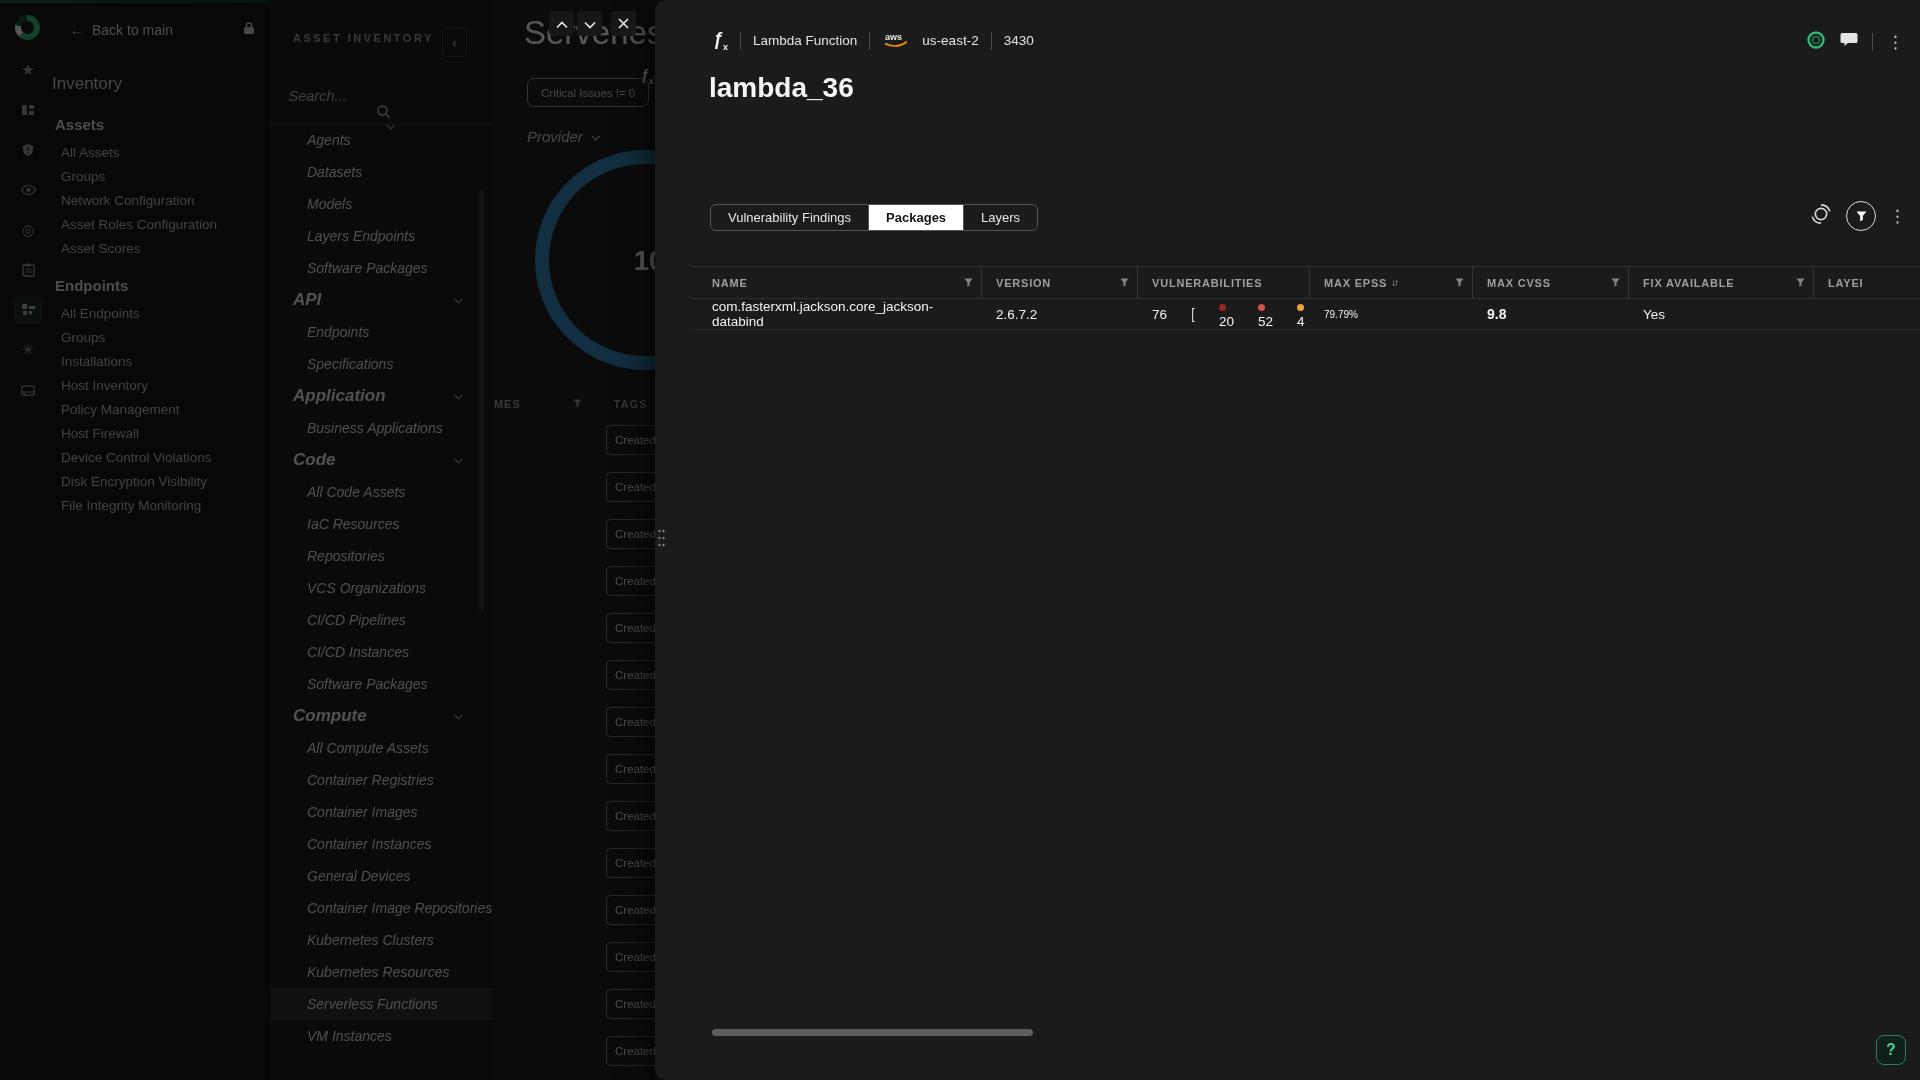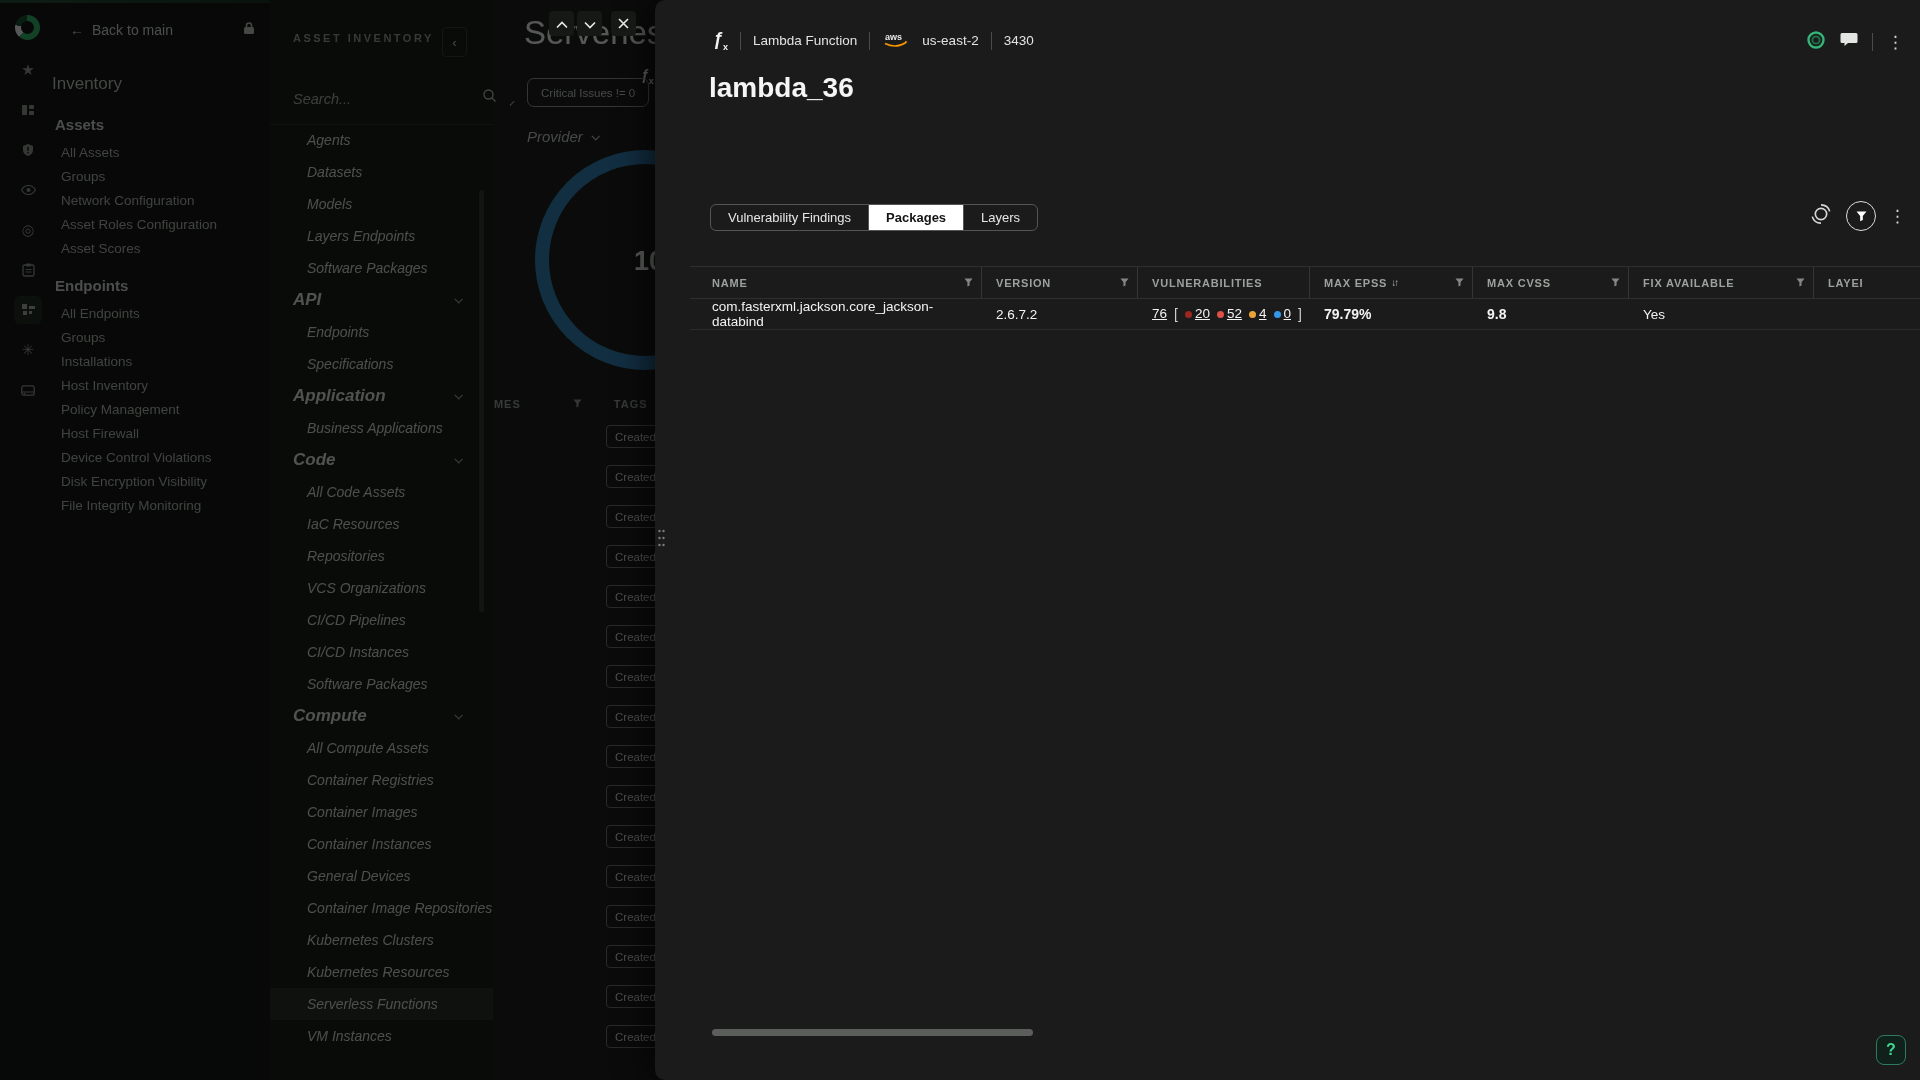--- a/index.html
+++ b/index.html
@@ -21,21 +21,21 @@
   .menu { position:absolute; left:52px; top:74px; width:200px; color:#a8adaa; }
   .menu-title { font-size:17px; color:#b2b7b3; margin-bottom:22px; }
   .menu-section { font-size:15px; font-weight:bold; color:#c2c7c3; margin:16px 0 8px 3px; }
   .menu-item { font-size:13.5px; line-height:24px; padding-left:9px; color:#a5aaa6; cursor:pointer; }
   .bottom-rail { position:absolute; left:10px; bottom:0; width:36px; }
 
   
   .inv-sidebar { position:absolute; left:270px; top:0; width:223px; height:1080px; background:#121412; z-index:4; }
   .inv-title { position:absolute; left:23px; top:32px; font-size:11px; font-weight:bold; letter-spacing:2.5px; color:#8b908c; }
   .collapse-btn { position:absolute; right:26px; top:27px; width:25px; height:30px; border:1px solid #2e302e; border-radius:4px; color:#b9beba; font-size:13px; display:flex; align-items:center; justify-content:center; cursor:pointer; }
-  .search-row { position:absolute; left:23px; top:88px; right:20px; display:flex; align-items:flex-end; }
+  .search-row { position:absolute; left:23px; top:88px; right:20px; display:flex; align-items:center;flex-direction:column; }
   .search-input { flex:1; background:transparent; border:none; outline:none; color:#c9cec9; font-size:14.5px; font-style:italic; }
   .search-input::placeholder { color:#9aa09c; }
   .search-row .chev { margin-left:14px; color:#9aa09c; }
   .inv-divider { position:absolute; left:0; right:0; top:124px; height:1px; background:#242624; }
   .inv-list { position:absolute; left:0; right:0; top:124px; }
   .inv-item, .inv-group { height:32px; line-height:32px; font-size:14px; font-style:italic; color:#c6cbc6; padding-left:37px; cursor:pointer; position:relative; white-space:nowrap; }
   .inv-group { padding-left:23px; font-weight:bold; color:#cfd4cf; font-size:17px; }
   .inv-group .chev { position:absolute; right:32px; top:13px; color:#9aa09c; }
   .inv-item.active { background:rgba(255,255,255,0.07); }
   .inv-scrollbar { position:absolute; right:9px; top:190px; width:5px; height:422px; border-radius:3px; background:#2c2e2c; }
@@ -47,21 +47,21 @@
   .page-title { position:absolute; left:31px; top:14px; font-size:33px; color:#dfe3e0; }
   .fx-small { position:absolute; left:148px; top:68px; }
   .filter-chip { position:absolute; left:34px; top:78px; height:29px; border:1.4px solid #838885; border-radius:7px; display:flex; align-items:center; padding:0 13px; font-size:11.5px; color:#b7bcb8; }
   .provider-row { position:absolute; left:34px; top:128px; font-size:15px; font-style:italic; color:#b7bcb8; display:flex; align-items:center; gap:9px; }
   .donut { position:absolute; left:42px; top:150px; width:220px; height:220px; border:14px solid #2a72a8; border-radius:50%; }
   .donut-num { position:absolute; left:141px; top:246px; font-size:27px; font-weight:bold; color:#eceeec; }
   .bg-thead { position:absolute; left:-8px; top:398px; display:flex; align-items:center; font-size:11px; font-weight:bold; letter-spacing:1px; color:#8c918e; }
   .bg-thead .funnel { margin-left:52px; }
   .bg-thead .tags { margin-left:32px; }
   .chip-col { position:absolute; left:113px; top:425px; }
-  .created-chip { width:60px; height:23px; border:1px solid #636865; border-radius:4px; font-size:11.5px; color:#c3c8c5; display:flex; align-items:center; padding-left:8px; margin-bottom:17px; white-space:nowrap; overflow:hidden;text-align:center; }
+  .created-chip { width:60px; height:30px; border:1px solid #636865; border-radius:4px; font-size:11.5px; color:#c3c8c5; display:flex; align-items:center; padding-left:8px; margin-bottom:17px; white-space:nowrap; overflow:hidden;text-align:center; }
 
   
   .dim { position:absolute; inset:0; background:rgba(4,6,5,0.63); z-index:10; }
   .float-controls { position:absolute; left:549px; top:11px; display:flex; align-items:center; z-index:30; }
   .fc-btn { width:25px; height:25px; background:#161815; border-radius:4px; display:flex; align-items:center; justify-content:center; cursor:pointer; margin-right:3px; }
   .fc-btn.close { margin-left:6px; }
 
   
   .drawer { position:absolute; left:655px; top:0; right:0; bottom:0; background:#1a1b1a; z-index:20; border-radius:10px 0 0 10px; box-shadow:-10px 0 30px rgba(0,0,0,0.55); }
   .fx { font-style:italic; font-weight:bold; color:#f0f2f0; font-size:18px; line-height:1; }
@@ -89,24 +89,24 @@
   .phead { height:33px; border-top:1px solid #2e302e; border-bottom:1px solid #2e302e; }
   .pcell { display:flex; align-items:center; padding-left:14px; padding-right:8px; border-right:1px solid #343634; overflow:hidden; }
   .pcell:last-child { border-right:none; }
   .phead .pcell { font-size:11px; font-weight:bold; letter-spacing:0.8px; color:#9ca19e; }
   .phead .funnel { margin-left:auto; }
   .c0 { width:292px; padding-left:22px; }
   .c1 { width:156px; } .c2 { width:172px; } .c3 { width:163px; } .c4 { width:156px; } .c5 { width:185px; } .c6 { width:150px; }
   .pdata { height:31px; border-bottom:1px solid #2a2c2a; cursor:pointer; }
   .pdata .pcell { font-size:13.5px; color:#f2f3f2; border-right:none; }
   .sort-ic { font-size:10px; color:#b5bab6; margin-left:4px; letter-spacing:-2px; }
-  .vuln-group { display:flex; gap:7px;text-decoration:underline; }
+  .vuln-group { display:flex; align-items:center; gap:24px; }
   .dot { width:7px; height:7px; border-radius:50%; display:inline-block; margin-right:3px; }
   .bracket { color:#cfcfcf; font-size:14px; }
-  .epss { font-weight:bold; font-size:14px; }
+  .epss { font-weight:normal; font-size:10px; }
   .cvss { font-weight:bold; font-size:14px; }
   .clip-lay { display:block; width:34px; overflow:hidden; white-space:nowrap; }
 
   .hscroll { position:absolute; left:57px; top:1029px; width:321px; height:7px; border-radius:4px; background:#5c5e5c; cursor:pointer; }
   .grip { position:absolute; left:2px; top:527px; cursor:ew-resize; }
   .help-btn { position:absolute; right:14px; bottom:15px; width:30px; height:30px; background:#10201a; border:1.5px solid #2f7c5c; border-radius:8px; color:#3fd68f; font-size:16px; font-weight:bold; display:flex; align-items:center; justify-content:center; cursor:pointer; }
 
   .funnel svg, .funnel { flex:none; }
 </style>
 </head>

